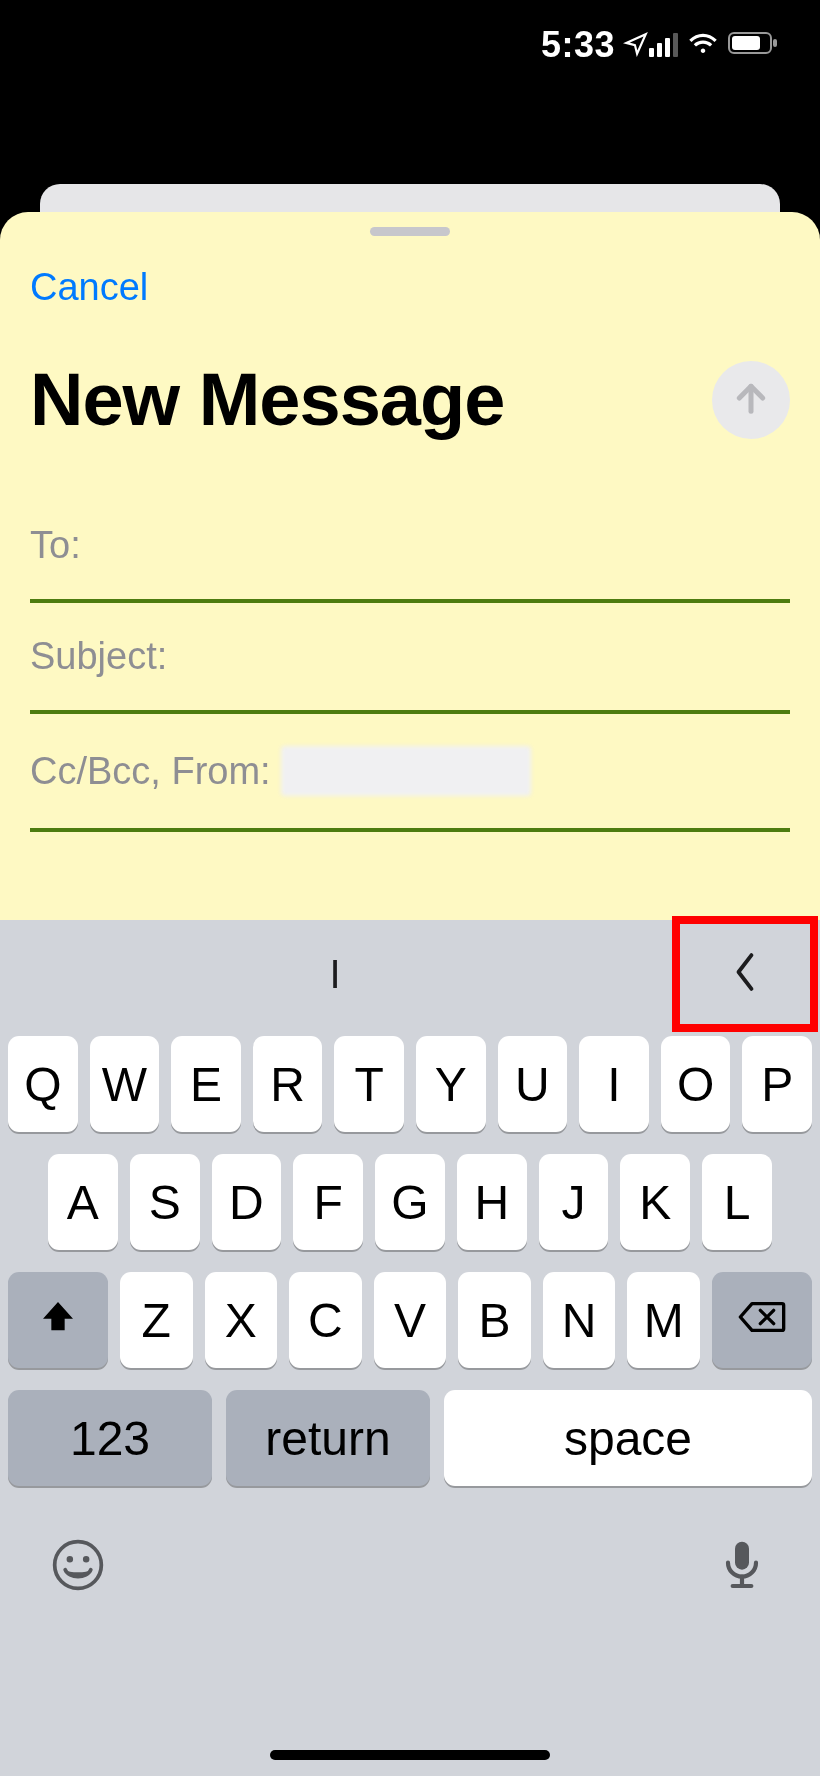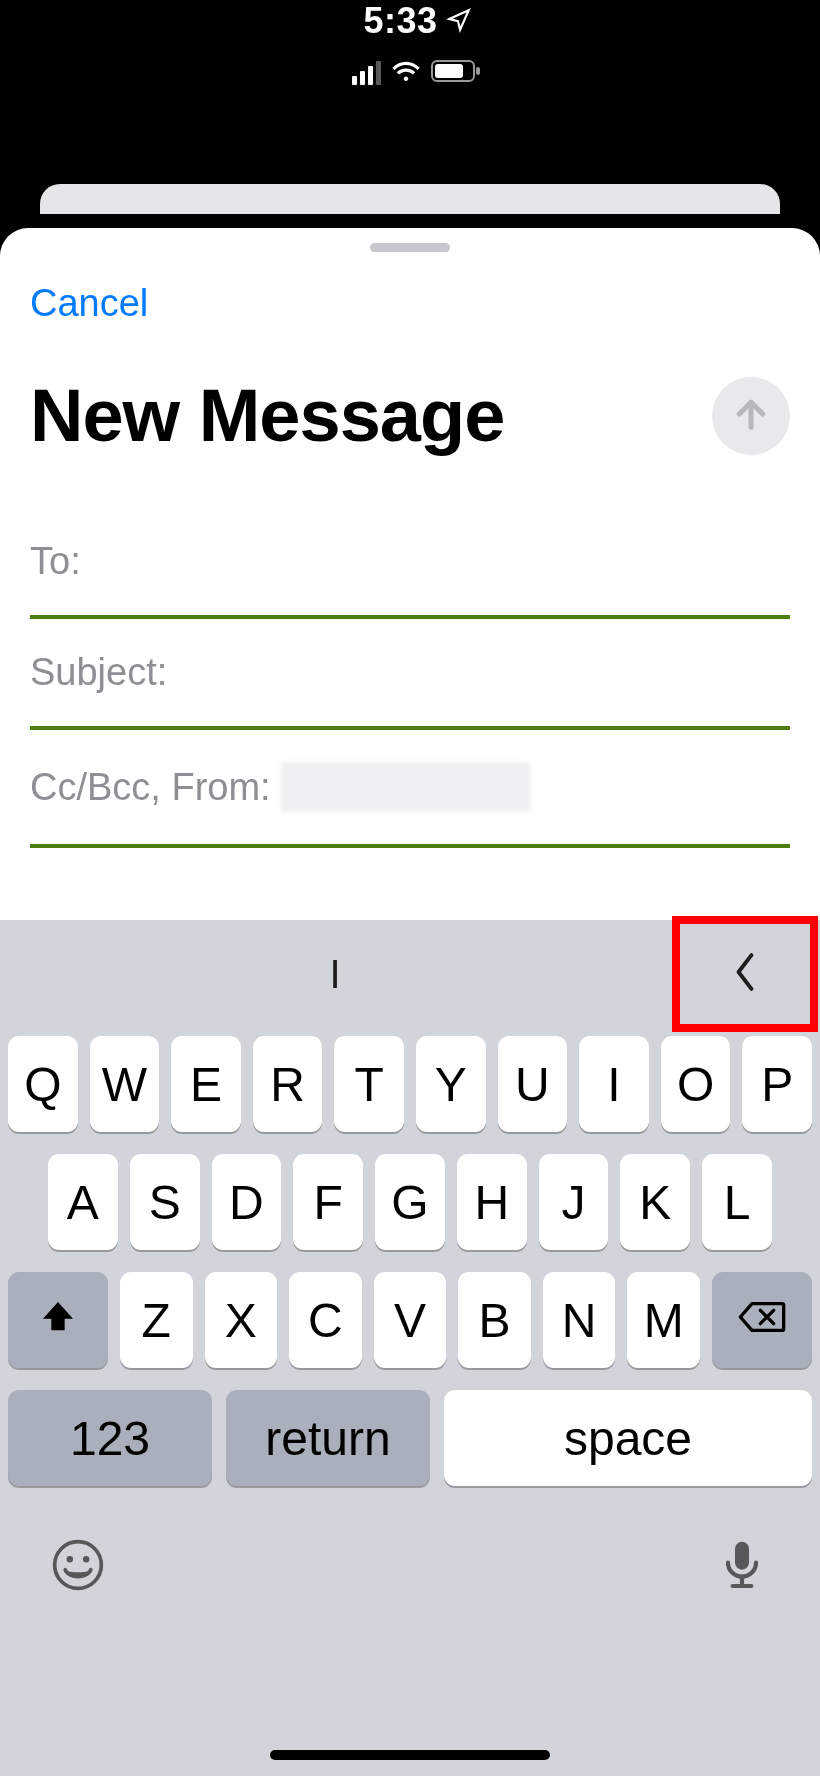--- a/index.html
+++ b/index.html
@@ -11,24 +11,23 @@
     overflow: hidden;
     position: relative;
   }
   
   .status-bar {
     position: absolute;
     top: 0; left: 0; right: 0;
     height: 90px;
     display: flex;
     align-items: center;
-    justify-content: space-between;
+    justify-content: flex-end;
     padding: 0 40px 0 55px;
     color: #fff;
-    flex-direction: column;
   }
   .status-left { display: flex; align-items: center; gap: 8px; font-size: 36px; font-weight: 600;}
   .sb-time { letter-spacing: 0.5px;}
   .sb-loc svg { width: 26px; height: 26px; }
   .status-right { display: flex; align-items: center; gap: 10px;}
   .sb-signal { display: flex; align-items: flex-end; gap: 3px;}
   .sb-signal .bar { width: 5px; background: #fff; border-radius: 1px;}
   .sb-signal .b1{height:9px}.sb-signal .b2{height:14px}.sb-signal .b3{height:19px}.sb-signal .b4{height:24px;background:rgba(255,255,255,0.35)}
   .sb-wifi svg { width: 30px; height: 30px;}
   .sb-batt svg { width: 52px; height: 26px;}
@@ -37,24 +36,23 @@
     position: absolute;
     top: 184px; left: 40px; right: 40px;
     height: 30px;
     background: #e6e6e8;
     border-radius: 20px 20px 0 0;
   }
   
   .sheet {
     position: absolute;
     top: 212px; left: 0; right: 0; bottom: 0;
-    background: #ffffff;
+    background: #fef9c3;
     border-radius: 28px 28px 0 0;
     overflow: hidden;
-    margin-top: 16px;
   }
   .grabber {
     width: 80px; height: 9px; background: #c7c7cc; border-radius: 5px;
     margin: 15px auto 0;
   }
   .nav-row {
     display: flex; align-items: center; justify-content: space-between;
     padding: 30px 30px 0 30px;
   }
   .cancel { color: #007aff; font-size: 38px; }

